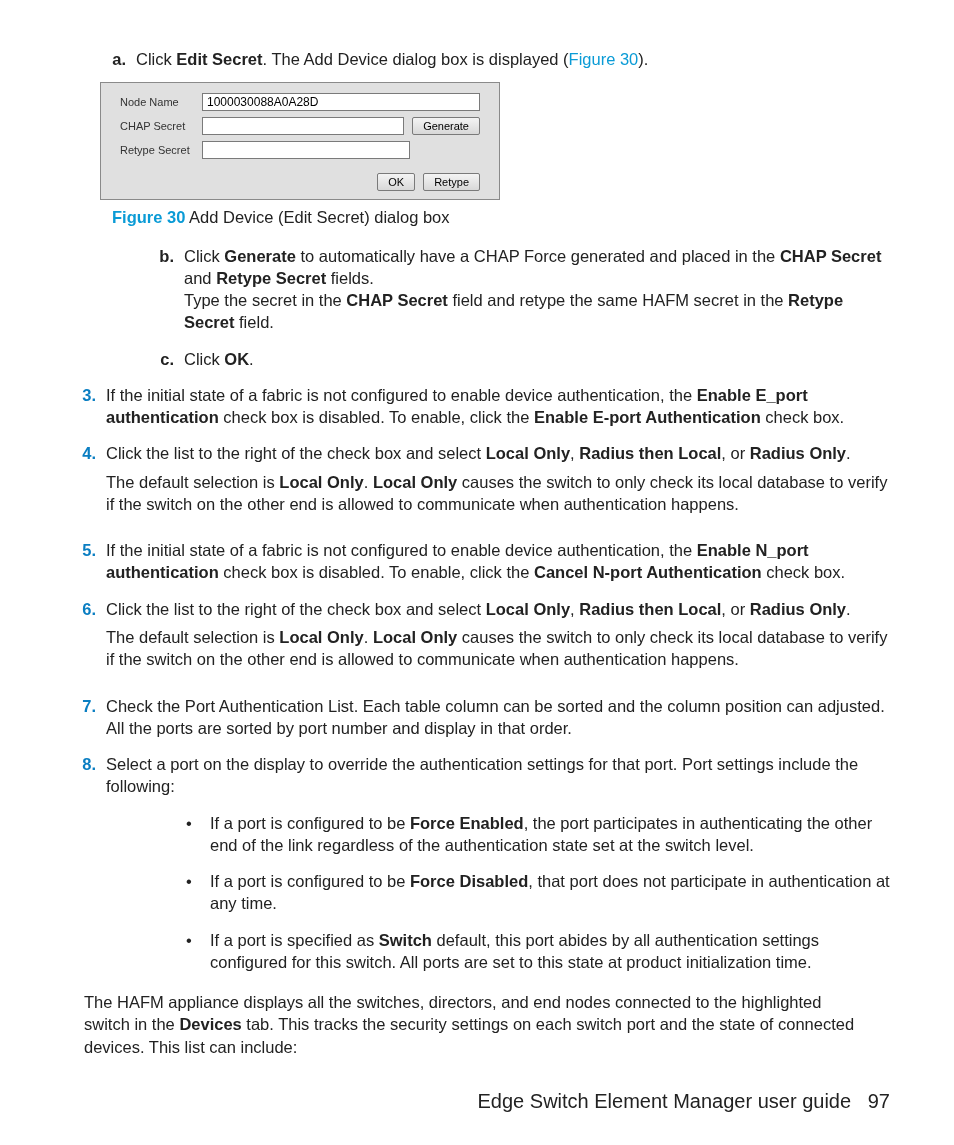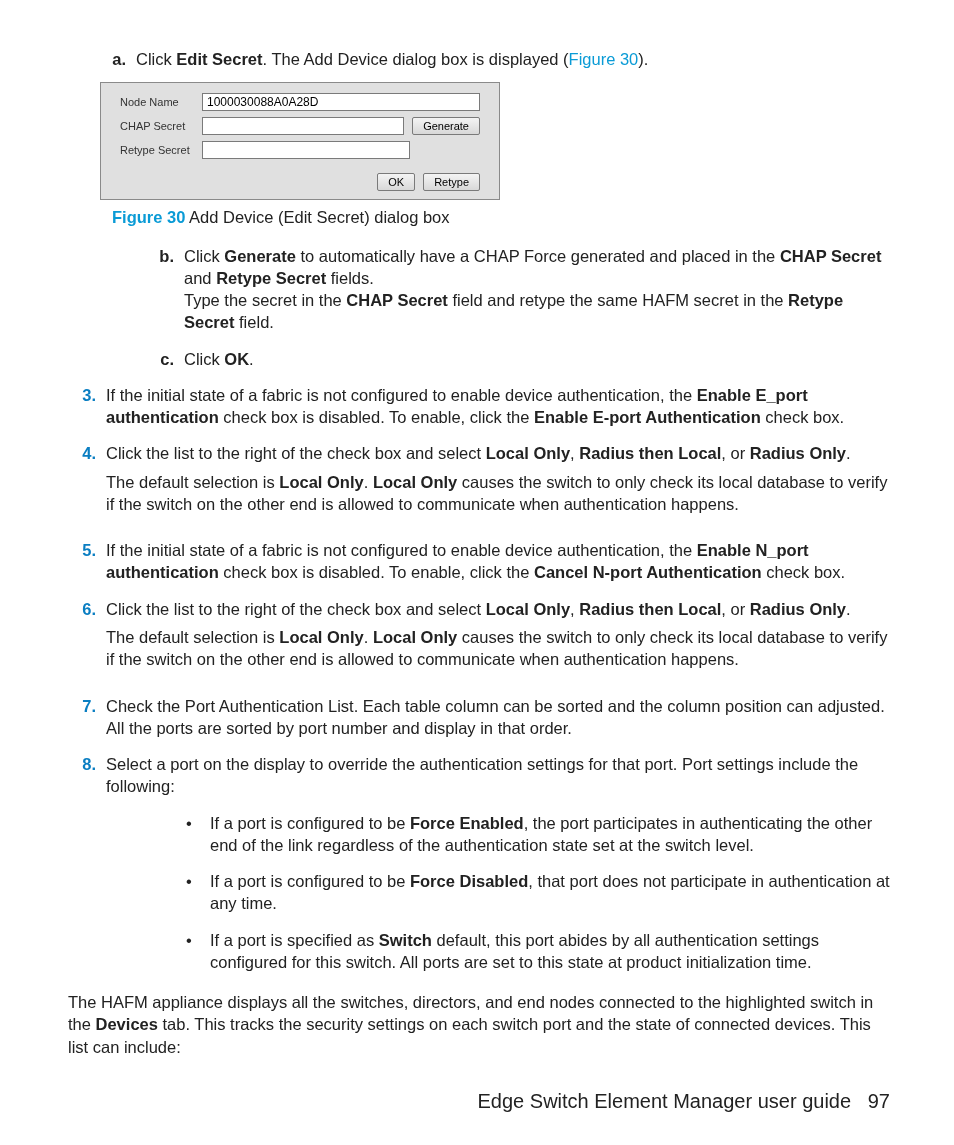--- a/index.html
+++ b/index.html
@@ -12,21 +12,21 @@
 .ind-b{margin-left:84px}
 .ind-num{margin-left:6px}
 .para{margin:6px 0 10px}
 .blk{margin-bottom:14px}
 b{font-weight:700}
 .lnk{color:#0a9bd6}
 .figcap{margin:6px 0 16px 48px}
 .figcap .fl{color:#0a9bd6;font-weight:600}
 .bullets{margin-left:122px}
 .bullets .row .mk{min-width:14px;text-align:left;font-weight:400}
-.closing{margin:18px 4px 0}
+.closing{margin:18px 20px 0}
 .foot{position:absolute;bottom:30px;right:64px;font-size:20px}
 .dlg{margin:12px 0 6px 36px;width:400px;border:1px solid #8a8a8a;background:#e0e0e0;font-family:Tahoma,Arial,sans-serif;font-size:11px;padding:10px 19px 8px;box-sizing:border-box}
 .dlg-row{display:flex;align-items:center;margin-bottom:6px}
 .dlg-lab{width:82px;color:#333}
 .dlg-inp{flex:1;height:18px;border:1px solid #7a7a7a;background:#fff;box-sizing:border-box;padding:1px 4px;font-size:12px}
 .dlg-btn{border:1px solid #7a7a7a;background:linear-gradient(#f4f4f4,#d8d8d8);padding:2px 10px;font-size:11px;border-radius:2px;margin-left:8px}
 .dlg-foot{display:flex;justify-content:flex-end;margin-top:14px}
 </style>
 </head>
 <body>

